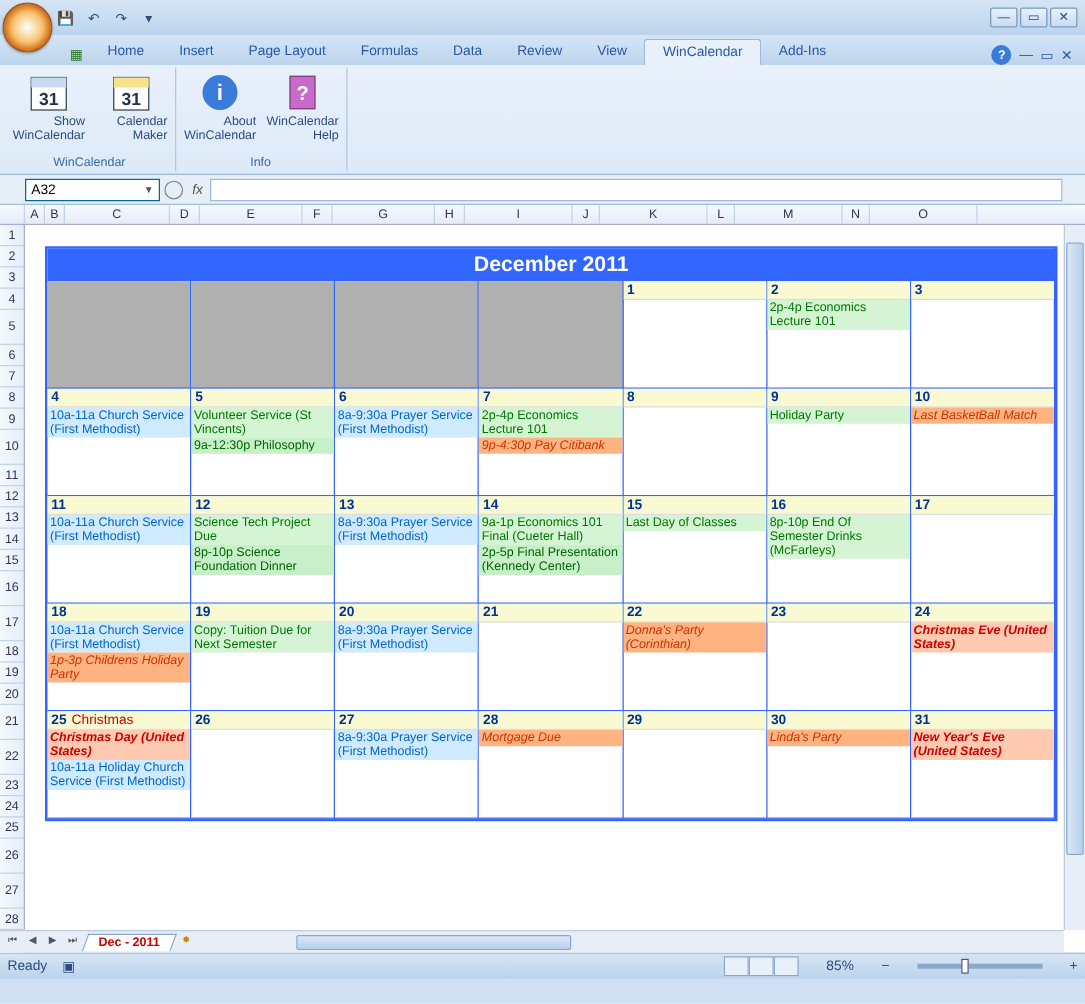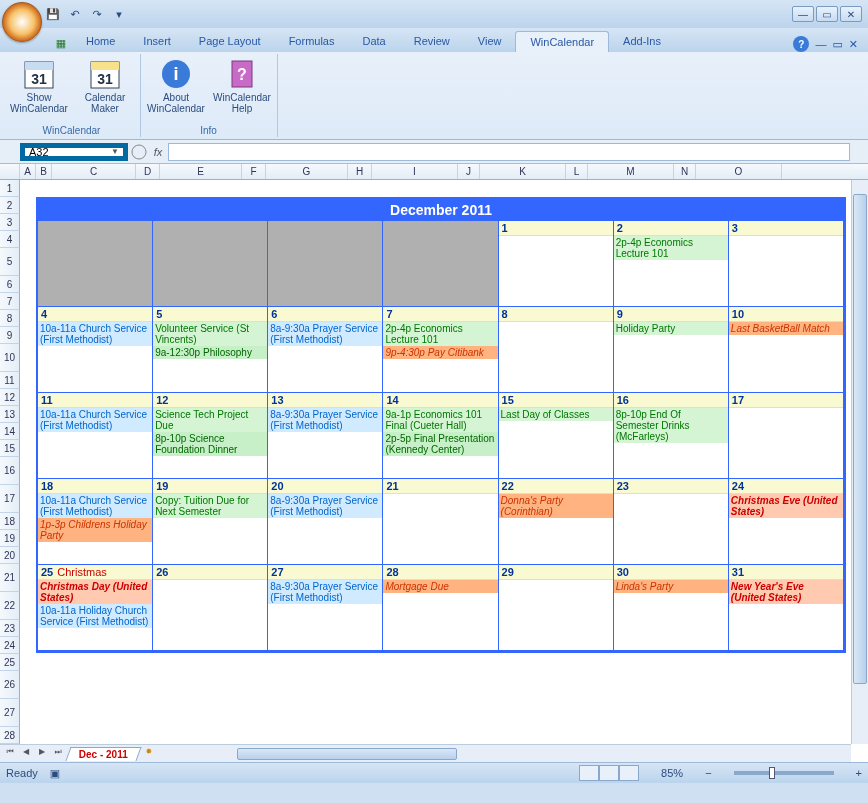--- a/index.html
+++ b/index.html
@@ -19,42 +19,42 @@
 .rtab { padding: 4px 14px; color: #2859a6; font-size: 11px; cursor: pointer; border-radius: 3px 3px 0 0; }
 .rtab.active { background: #e8f0fa; border: 1px solid #9db9da; border-bottom: none; }
 .ribbon-tabs .help { position: absolute; right: 10px; display: flex; gap: 6px; align-items: center; color: #2859a6; }
 
 
 .ribbon { height: 88px; background: linear-gradient(#e8f0fa,#ddeaf8); border-bottom: 1px solid #9db9da; display: flex; padding: 2px 4px; }
 .rgroup { border-right: 1px solid #b0c8e4; padding: 2px 6px 14px 6px; display: flex; gap: 8px; position: relative; }
 .rgroup .gt { position: absolute; bottom: 1px; left: 0; right: 1px; text-align: center; color: #3a6aa8; font-size: 10px; }
 .rbtn { display: flex; flex-direction: column; align-items: center; justify-content: start; width: 58px; cursor: pointer; padding-top: 2px; }
 .rbtn .ic { width: 32px; height: 32px; margin-bottom: 2px; }
-.rbtn .lbl { font-size: 10px; color: #2b4c7e; text-align: center; line-height: 11px; }
+.rbtn .lbl { font-size: 10px; color: #2b4c7e; text-align: right; line-height: 11px; }
 
 
 .fbar { height: 24px; background: #e6eef8; display: flex; align-items: center; border-bottom: 1px solid #a8bdd8; }
-.namebox { width: 108px; height: 18px; background: #fff; border: 5px solid #0369a1; margin: 0 2px 0 20px; font-size: 11px; padding: 1px 4px; display: flex; align-items: center; justify-content: space-between; }
+.namebox { width: 108px; height: 18px; background: #fff; border: 1px solid #0369a1; margin: 0 2px 0 20px; font-size: 11px; padding: 1px 4px; display: flex; align-items: center; justify-content: space-between; }
 .namebox .dd { color: #555; font-size: 8px; }
 .fx { width: 20px; text-align: center; color: #555; font-style: italic; }
 .formula-in { flex: 1; height: 18px; background: #fff; border: 1px solid #9db9da; margin-right: 18px; }
 
 
 .grid-wrap { position: relative; height: 598px; background: #fff; overflow: hidden; }
 .col-headers { display: flex; height: 16px; background: linear-gradient(#f5f9fd,#e3edf7); border-bottom: 1px solid #aac; font-size: 10px; color: #335; }
 .ch { border-right: 1px solid #c4d4e8; text-align: center; line-height: 16px; }
 .row-headers { position: absolute; left: 0; top: 16px; width: 20px; background: linear-gradient(90deg,#f5f9fd,#e3edf7); }
 .rh { height: 17px; border-bottom: 1px solid #c4d4e8; font-size: 10px; color: #335; text-align: center; line-height: 17px; border-right: 1px solid #aac; }
 .rh.tall { height: 28px; line-height: 28px; }
 
 .sheet { position: absolute; left: 20px; top: 16px; right: 18px; bottom: 18px; overflow: hidden; }
 
 
 .cal { margin: 17px 4px 0 16px; border: 2px solid #3366ff; }
-.cal-title { background: #3366ff; color: #fff; text-align: center; font-size: 14px; font-weight: bold; padding: 3px 0; }
+.cal-title { background: #3366ff; color: #fff; text-align: center; font-size: 17px; font-weight: bold; padding: 3px 0; }
 .cal-dow { display: flex; background: #3366ff; }
 .cal-dow > div { flex: 1; color: #fff; text-align: center; font-size: 12px; font-weight: bold; padding: 2px 0; border-right: 1px solid #5a88ff; }
 .cal-grid { display: grid; grid-template-columns: repeat(7,1fr); }
 .cell { border-right: 1px solid #3366ff; border-bottom: 1px solid #3366ff; min-height: 86px; position: relative; font-size: 10px; }
 .cell .dn { font-weight: bold; font-size: 11px; color: #003399; padding: 1px 3px; background: #fafad2; border-bottom: 1px solid #ddd; }
 .cell.outside { background: #b0b0b0; }
 .ev { padding: 1px 2px; line-height: 11px; }
 .ev.church { background: #d0eaff; color: #0066cc; }
 .ev.green { background: #d4f4d4; color: #007700; }
 .ev.green2 { background: #c8f0c8; color: #006600; }

